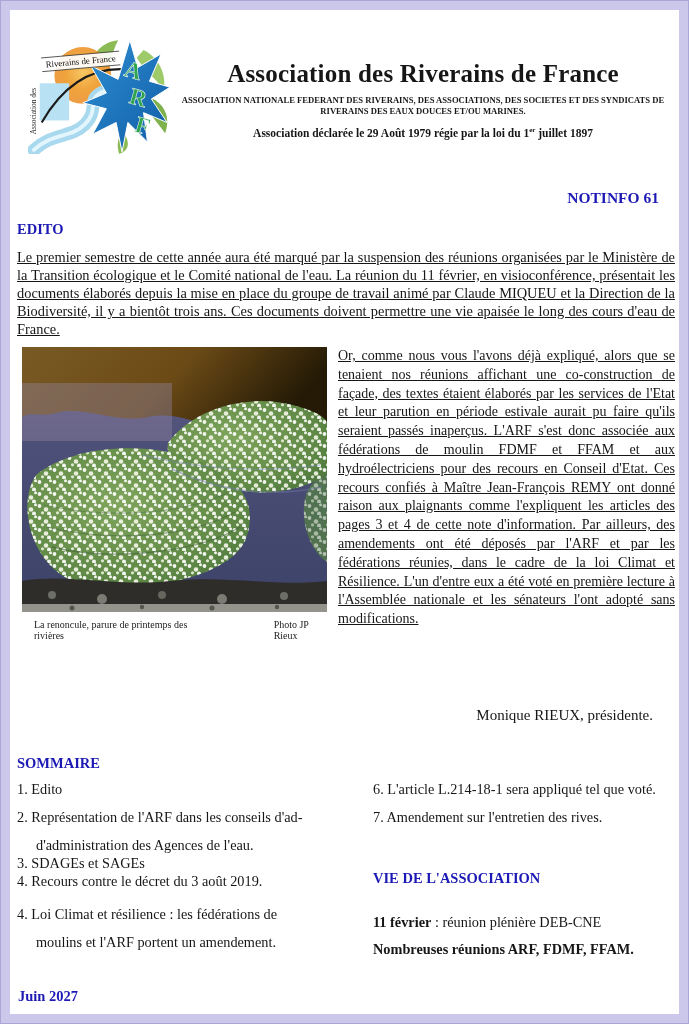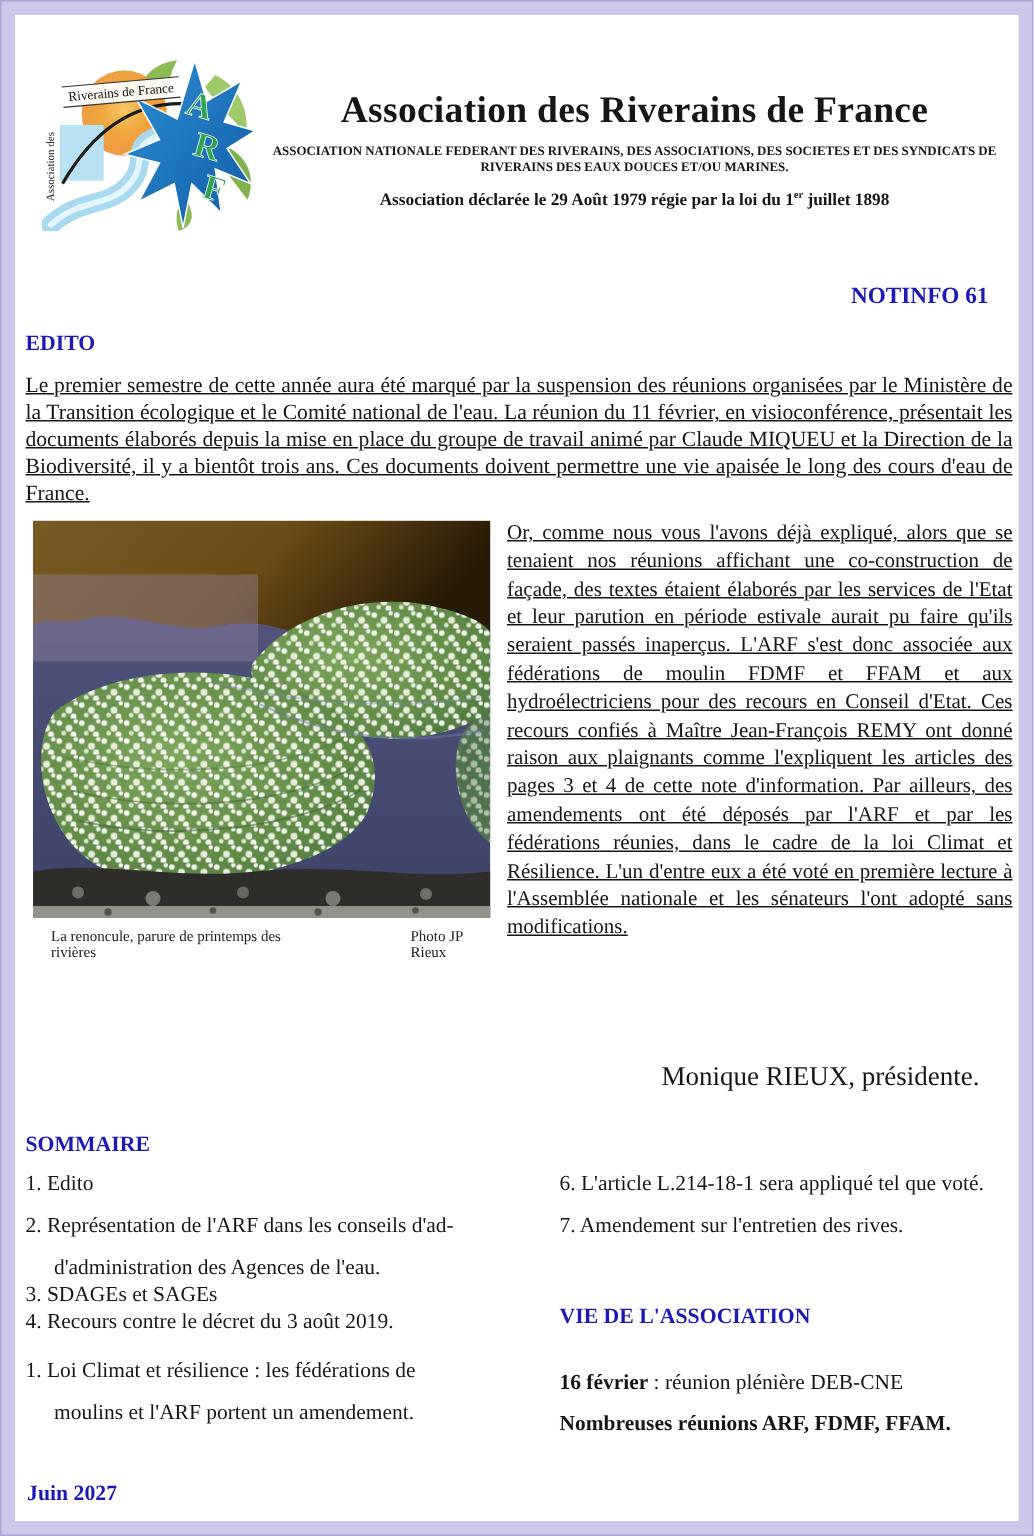--- a/index.html
+++ b/index.html
@@ -32,21 +32,21 @@
 
   .middle { left:12px; top:337px; width:653px; display:flex; }
   .photo-col { width:305px; flex:0 0 305px; }
   .photo-frame { width:305px; height:265px; overflow:hidden; }
   .photo-caption { margin-top:7px; font-size:10px; color:#222; display:flex; }
   .photo-caption .cap { margin-left:12px; }
   .photo-caption .credit { margin-left:42px;padding-left:36px; }
   .text-col { flex:1; margin-left:11px; font-size:14px; line-height:18.8px; }
 
   .p3 { left:7px; top:633px; width:658px; font-size:14.4px; line-height:19px; }
-  .signature { top:697px; right:26px; font-size:18px; }
+  .signature { top:697px; right:26px; font-size:15px; }
 
   .sommaire-heading { left:7px; top:745px; font-size:14.5px; }
   .sommaire-cols { left:7px; top:770px; width:658px; display:flex; font-size:14.3px; }
   .som-left { width:356px; flex:0 0 356px; }
   .som-right { flex:1; }
   .som-line { line-height:18px; white-space:nowrap; }
   .mb10 { margin-bottom:10px; }
   .mb15 { margin-bottom:15px; }
   .mb27 { margin-bottom:27px; }
   .mb29 { margin-bottom:44px; }
@@ -104,21 +104,21 @@
         <text x="8" y="98" transform="rotate(-90 8 98)" font-family="Liberation Serif,serif" font-size="7.5" fill="#222">Association des</text>
       </svg>
     </div>
 
     <div class="abs header-text">
       <div class="doc-title">Association des Riverains de France</div>
       <div class="doc-subtitle">
         <div>ASSOCIATION NATIONALE FEDERANT DES RIVERAINS, DES ASSOCIATIONS, DES SOCIETES ET DES SYNDICATS DE</div>
         <div>RIVERAINS DES EAUX DOUCES ET/OU MARINES.</div>
       </div>
-      <div class="doc-legal"><span>Association déclarée le 29 Août 1979 régie par la loi du 1</span><sup>er</sup><span> juillet 1898</span></div>
+      <div class="doc-legal"><span>Association déclarée le 29 Août 1979 régie par la loi du 1</span><sup>er</sup><span> juillet 1897</span></div>
     </div>
 
     <div class="abs notinfo blue">NOTINFO 61</div>
 
     <div class="abs edito-heading blue">EDITO</div>
     <div class="abs p1 just">Le premier semestre de cette année aura été marqué par la suspension des réunions organisées par le Ministère de la Transition écologique et le Comité national de l'eau. La réunion du 11 février, en visioconférence, présentait les  documents élaborés depuis la mise en place du groupe de travail animé par Claude MIQUEU et la Direction de la Biodiversité, il y a bientôt trois ans. Ces documents doivent permettre une vie apaisée le long des cours d'eau de France.</div>
 
     <div class="abs middle">
       <div class="photo-col">
         <div class="photo-frame">
@@ -192,28 +192,28 @@
 
     <div class="abs sommaire-heading blue">SOMMAIRE</div>
 
     <div class="abs sommaire-cols">
       <div class="som-left">
         <div class="som-line mb10">1. Edito</div>
         <div class="som-line mb10">2. Représentation de l'ARF dans les conseils d'ad-</div>
         <div class="som-line indent">d'administration des Agences de l'eau.</div>
         <div class="som-line">3. SDAGEs et SAGEs</div>
         <div class="som-line mb15">4. Recours contre le décret du 3 août 2019.</div>
-        <div class="som-line mb10">1. Loi Climat et résilience : les fédérations de</div>
+        <div class="som-line mb10">4. Loi Climat et résilience : les fédérations de</div>
         <div class="som-line indent">moulins et l'ARF portent un amendement.</div>
       </div>
       <div class="som-right">
         <div class="som-line mb10">6. L'article L.214-18-1 sera appliqué tel que voté.</div>
         <div class="som-line mb29">7. Amendement sur l'entretien des rives.</div>
         <div class="vie-heading blue mb27">VIE DE L'ASSOCIATION</div>
-        <div class="event-line mb10"><span class="bold">16 février</span><span> : réunion plénière  DEB-CNE</span></div>
+        <div class="event-line mb10"><span class="bold">11 février</span><span> : réunion plénière  DEB-CNE</span></div>
         <div class="event-line bold">Nombreuses réunions ARF, FDMF, FFAM.</div>
       </div>
     </div>
 
     <div class="abs date-label blue">Juin 2027</div>
 
   </div>
 </div>
 
 </body></html>

